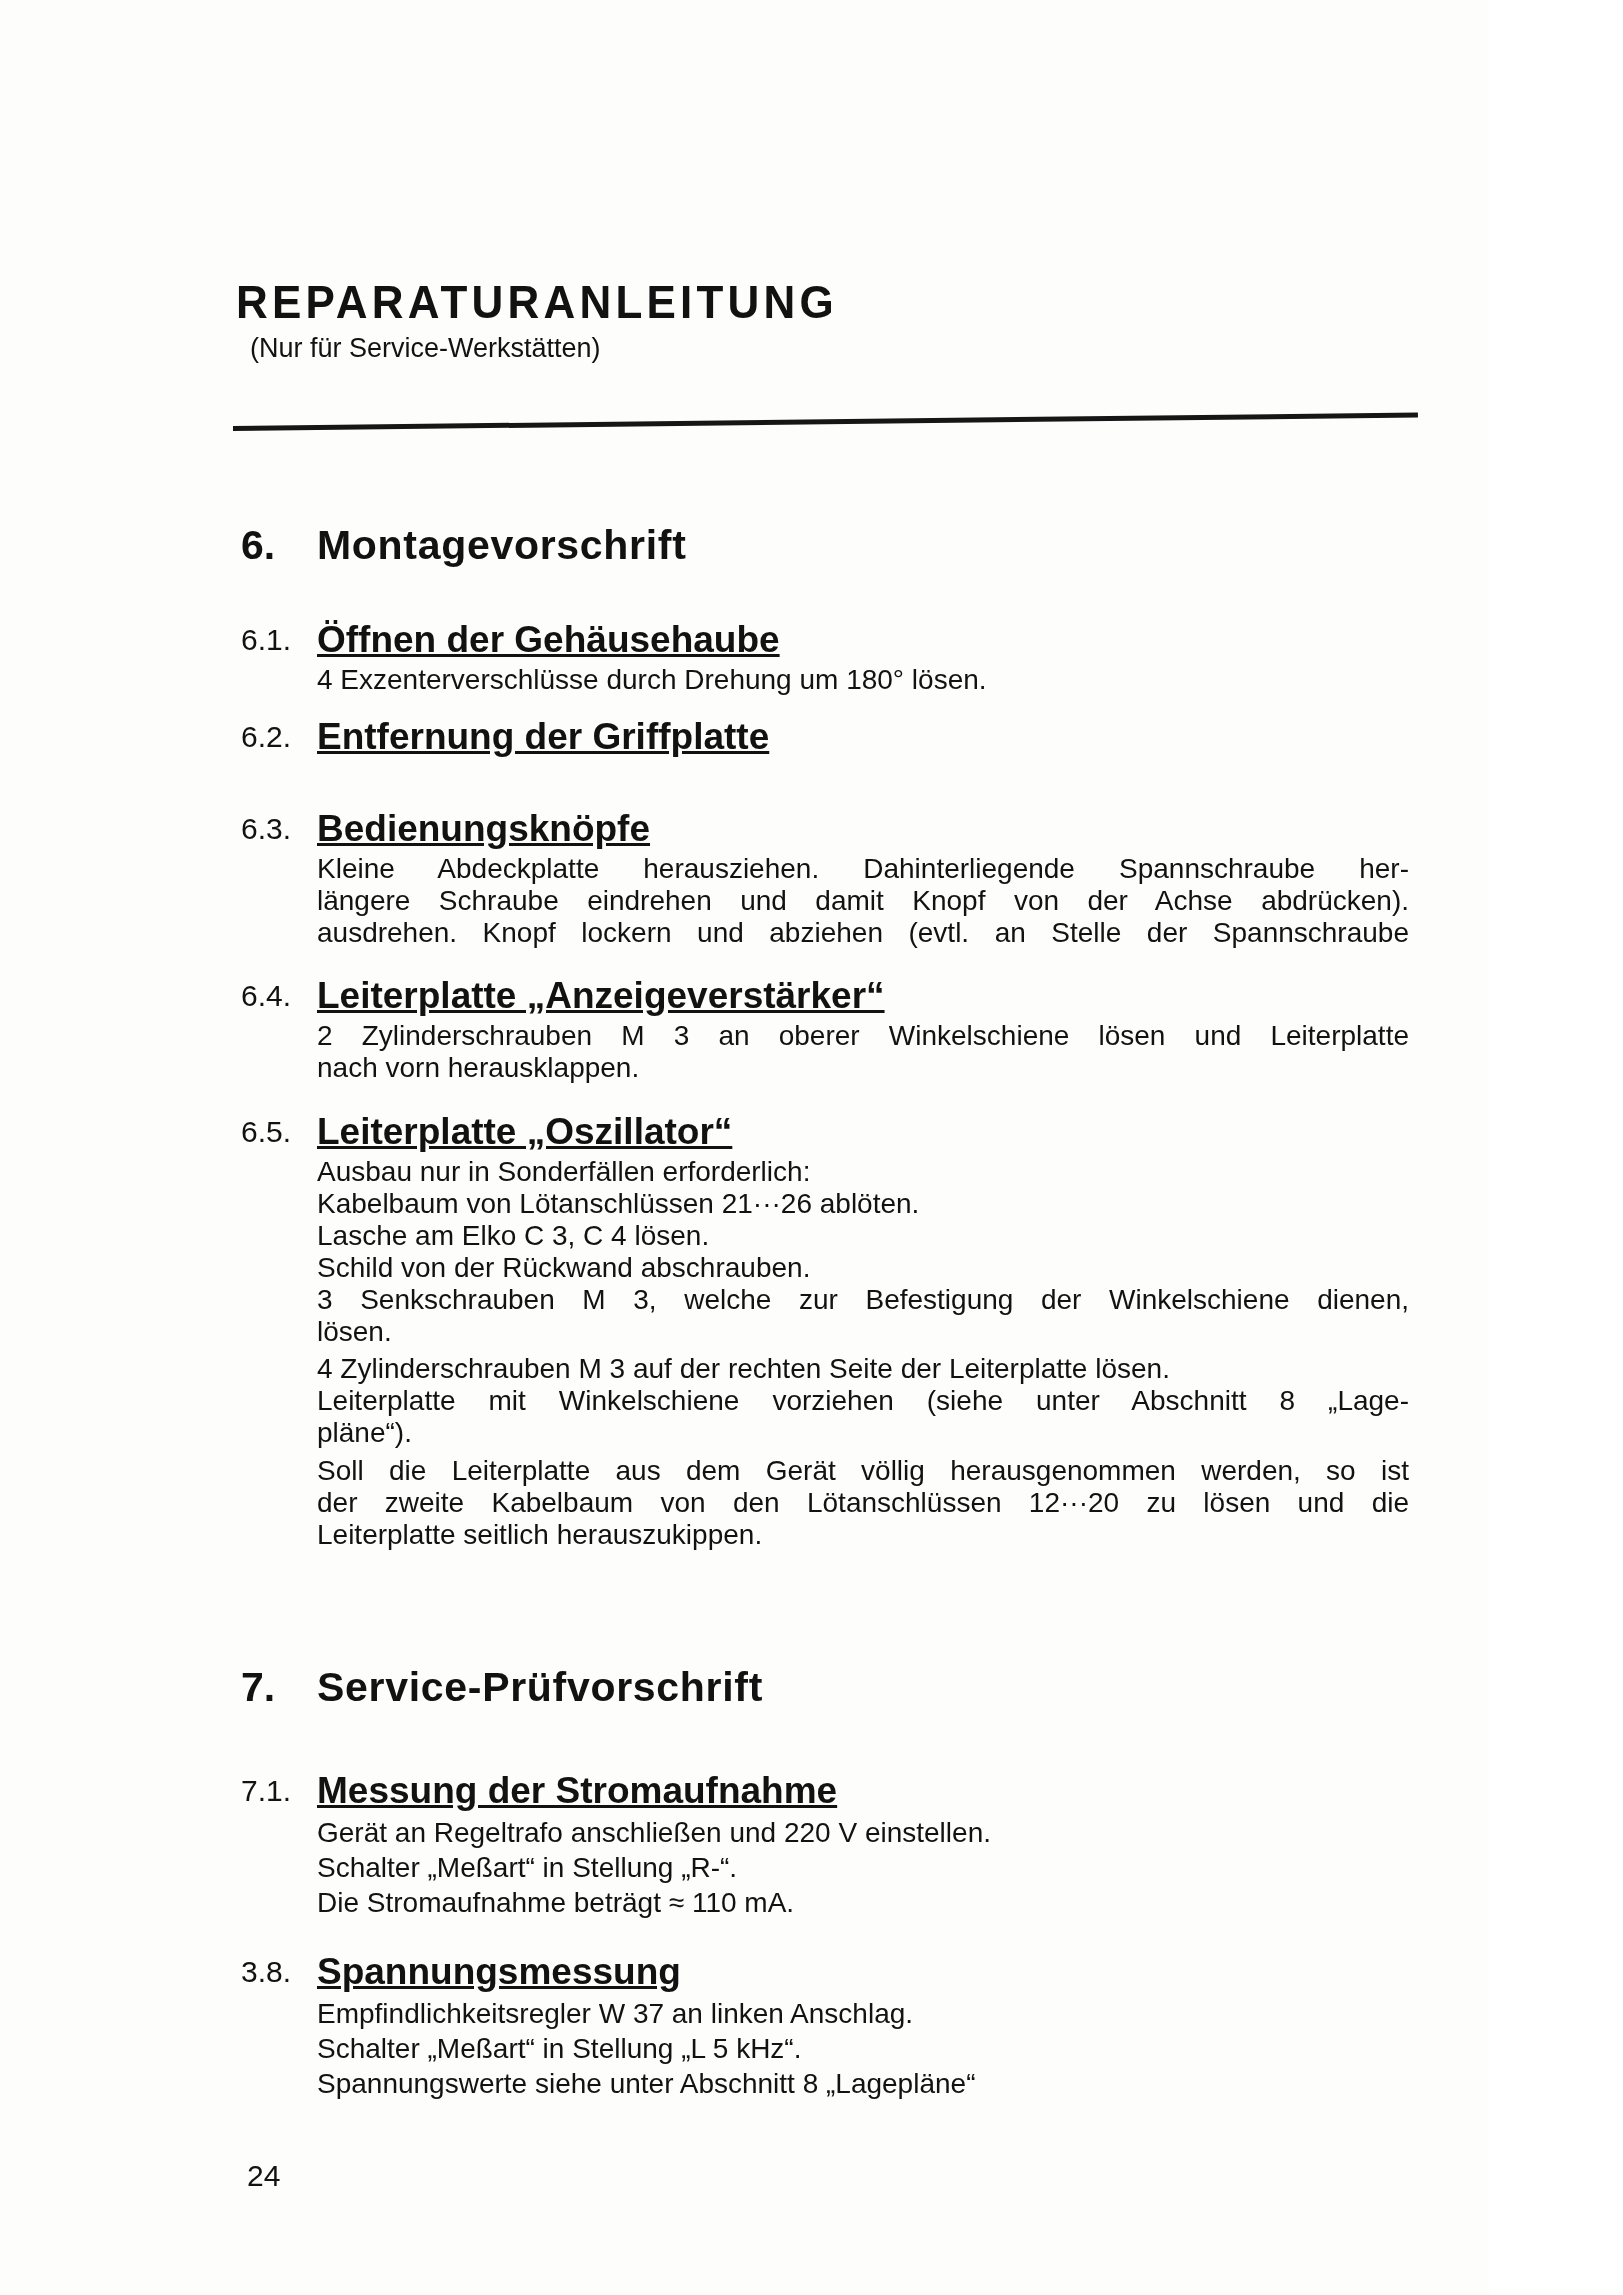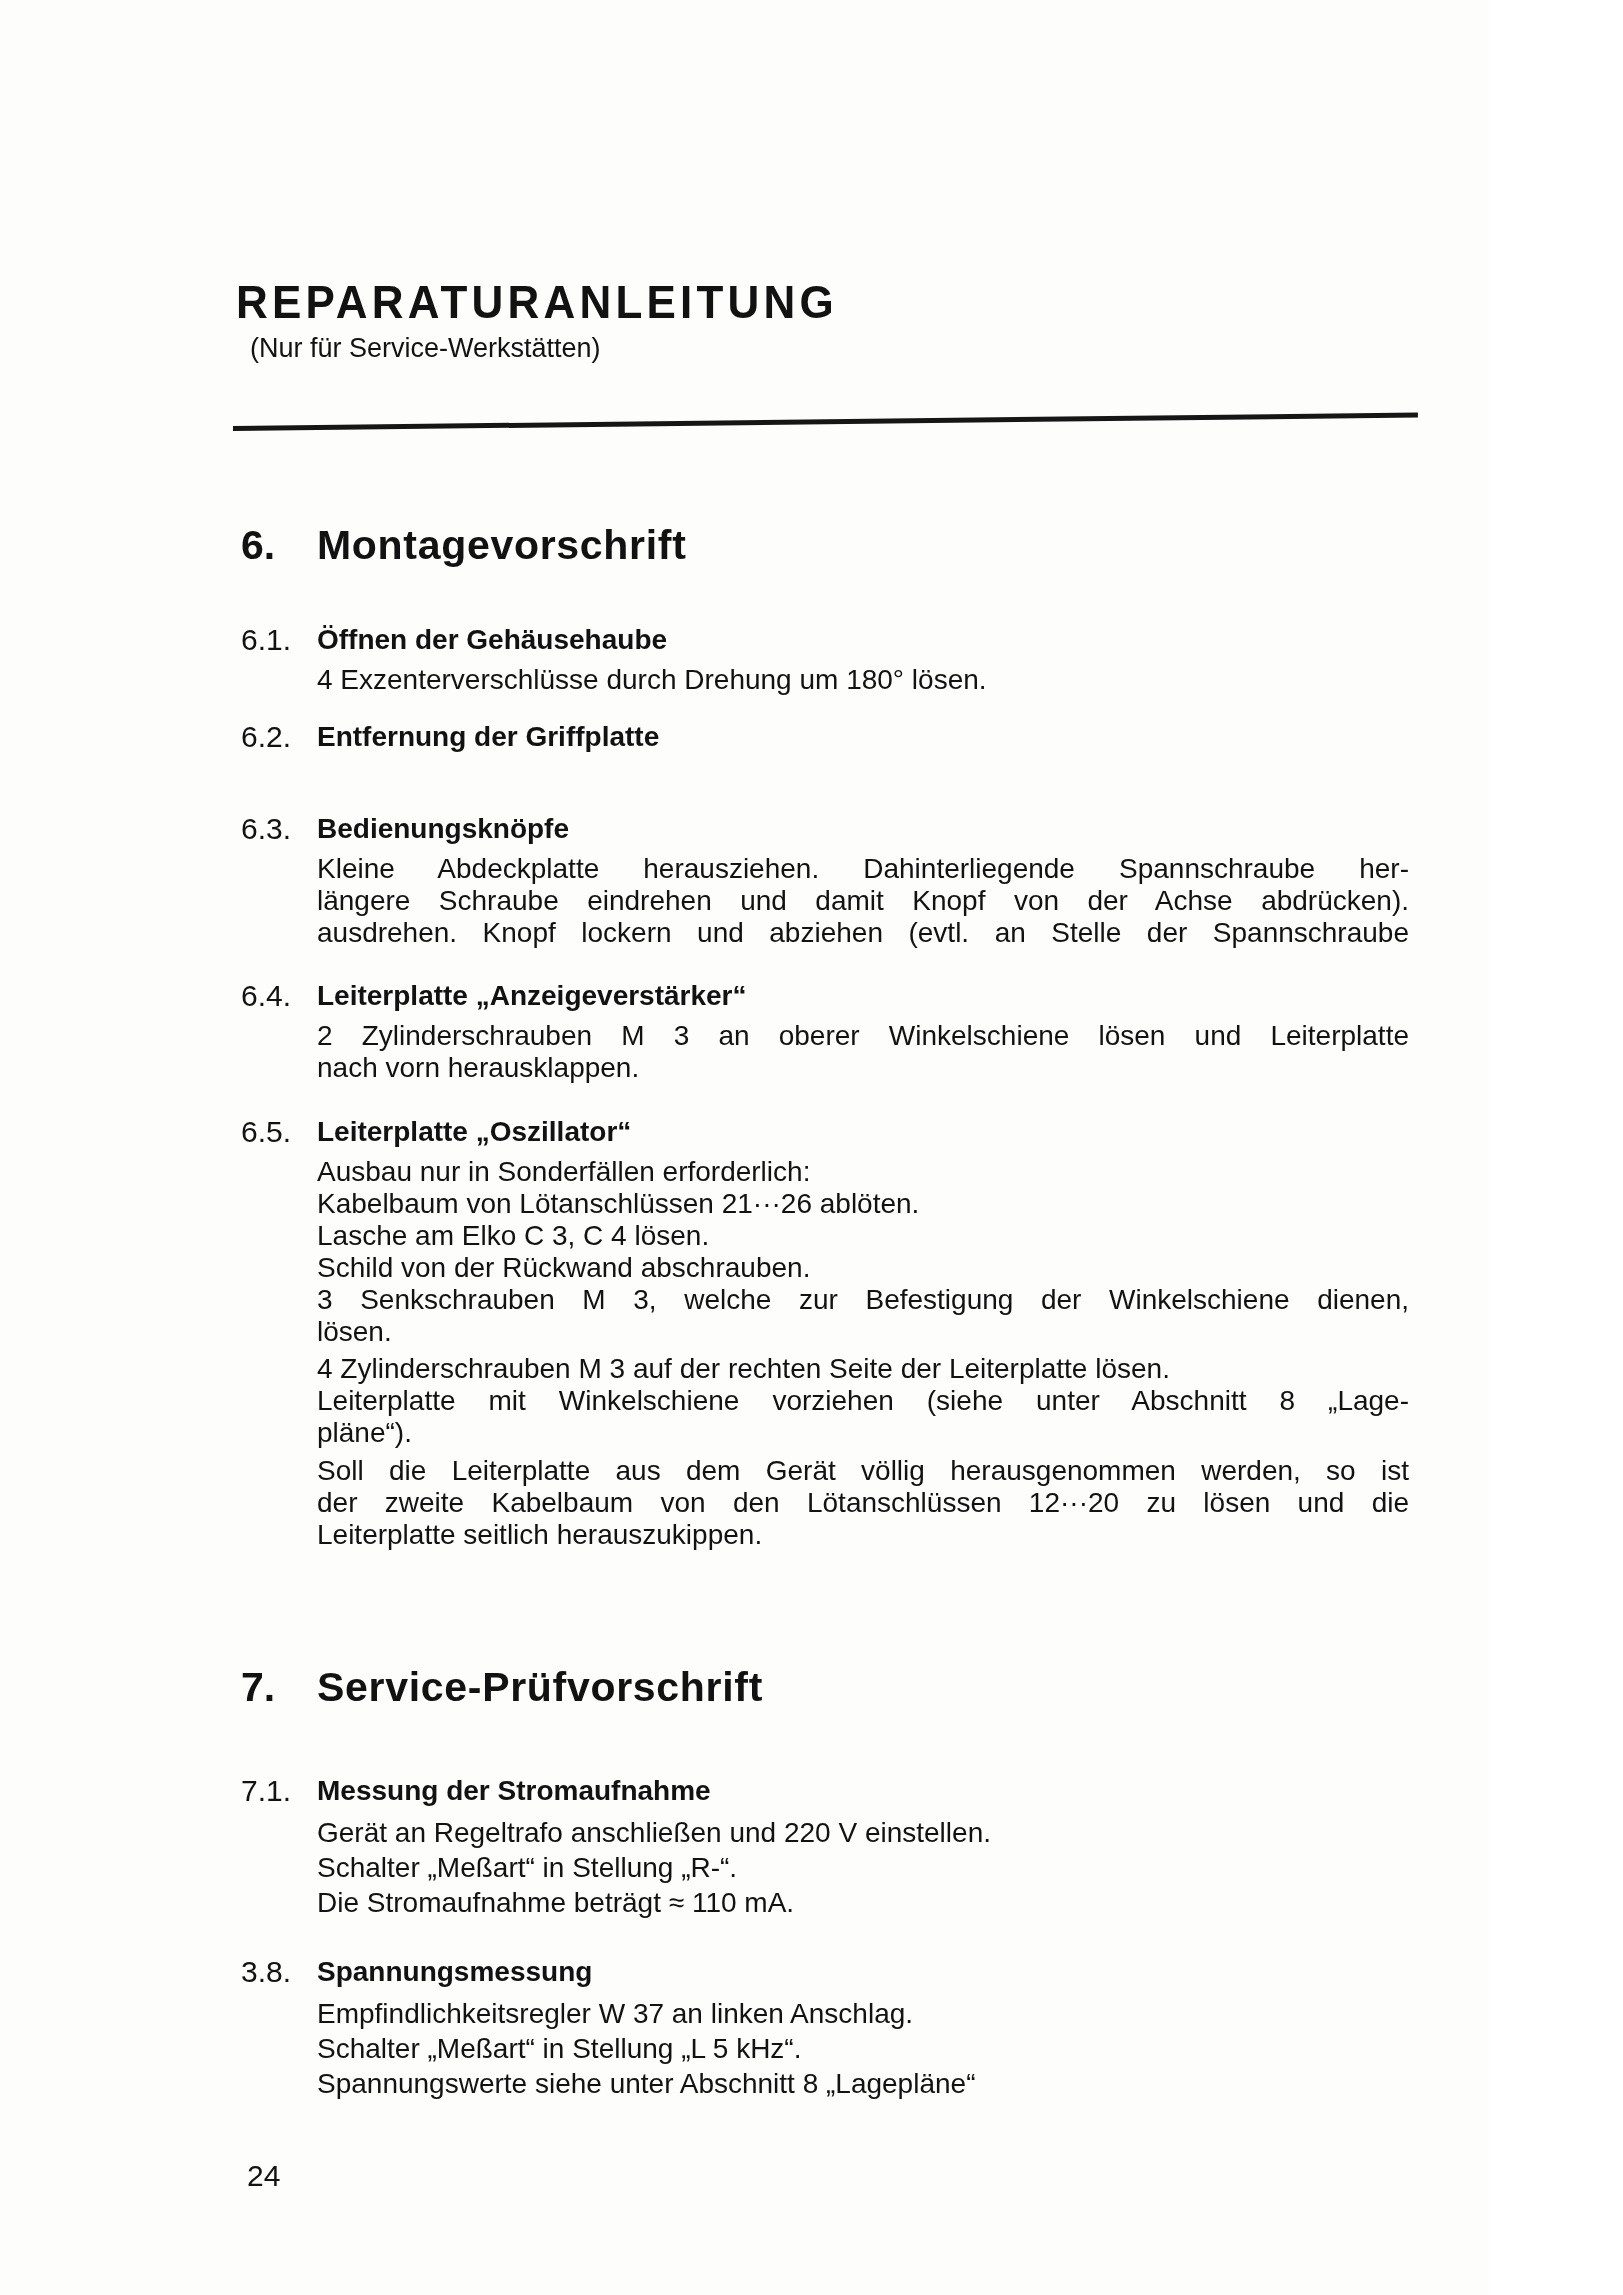--- a/index.html
+++ b/index.html
@@ -75,24 +75,25 @@
     flex: none;
     width: 76px;
     font-size: 30px;
     line-height: 32px;
   }
   .item .ibody {
     flex: 1;
     min-width: 0;
   }
   .ihead {
-    font-size: 28px;
+    font-size: 37px;
     line-height: 32px;
     font-weight: bold;
     margin-bottom: 7.7px;
+    text-decoration: underline;
   }
   .para {
     margin: 0 0 5.6px 0;
   }
   .line {
     font-size: 28px;
     line-height: 32px;
     white-space: nowrap;
   }
   .sec7 .line {

